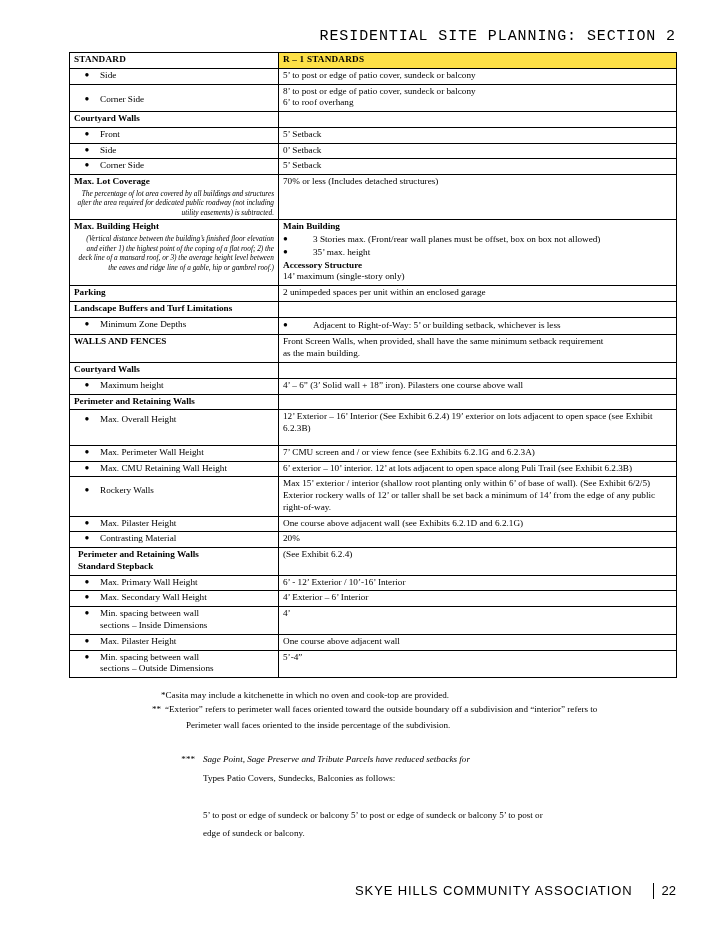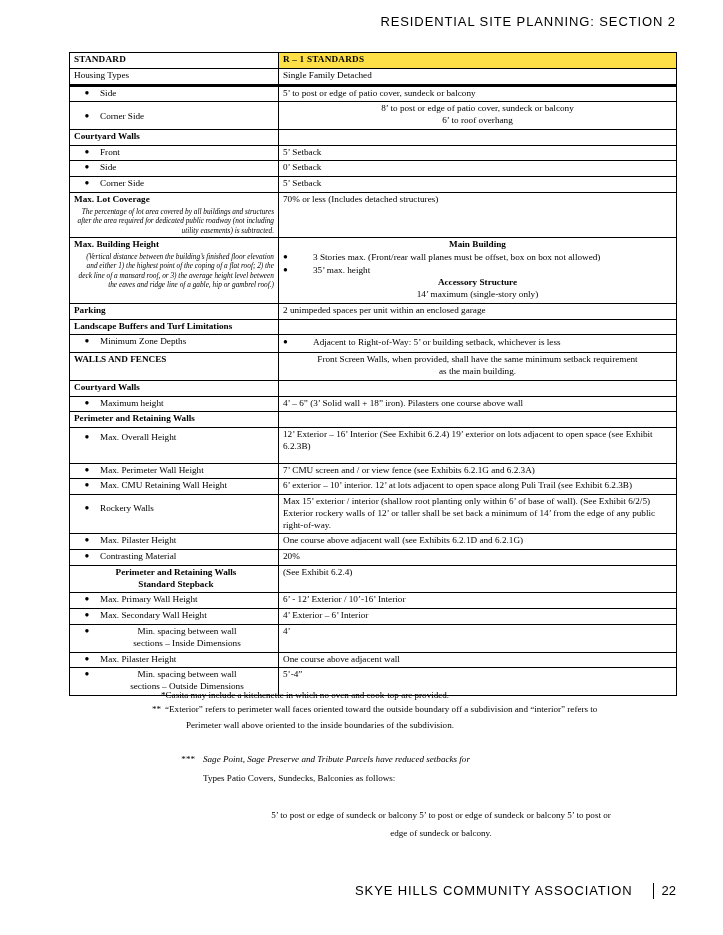--- a/index.html
+++ b/index.html
@@ -12,24 +12,24 @@
     height: 935px;
     position: relative;
     font-family: "Liberation Serif", serif;
     color: #000000;
     overflow: hidden;
   }
 
   
   .page-header {
     position: absolute;
-    top: 14px;
+    top: 28px;
     right: 47px;
-    font-family: Liberation Sans, sans-serif;
-    font-size: 13px;
+    font-family: Liberation Mono, monospace;
+    font-size: 15px;
     letter-spacing: 0.9px;
     color: #000;
     white-space: nowrap;
   }
 
   
   .std-table {
     position: absolute;
     left: 69px;
     top: 52px;
@@ -92,21 +92,21 @@
   }
   .bul .txt { flex: 1 1 auto; }
 
   
   .rbul { display: flex; align-items: flex-start; margin: 1px 0; }
   .rbul .dot { flex: 0 0 auto; width: 22px; text-align: left; font-size: 8px; line-height: 1.3;}
   .rbul .txt { flex: 1 1 auto; }
 
   .rbul-wide .dot { width: 30px; }
 
-  .line { display: block; text-align: center; }
+  .line { display: block; }
 
   
   .footnotes {
     position: absolute;
     left: 69px;
     top: 688px;
     width: 610px;
     font-size: 9.1px;
     line-height: 1.55;
   }
@@ -158,24 +158,20 @@
       <col class="c1">
       <col class="c2">
     </colgroup>
   <tbody>
 
     <tr>
       <td class="hdr-left">STANDARD</td>
       <td class="hdr-right">R – 1  STANDARDS</td>
     </tr>
 
-    <tr class="thick-under">
-      <td>Housing Types</td>
-      <td>Single Family Detached</td>
-    </tr>
 
     <tr>
       <td class="bul">
         <span class="bullet-row">
           <span class="dot">●</span>
           <span class="txt">Side</span>
         </span>
       </td>
       <td style="padding-bottom:0;">5’ to post or edge of patio cover, sundeck or balcony</td>
     </tr>
@@ -440,21 +436,21 @@
 
   <div class="fn-row fn1">
     <span class="fn-mark">*</span>
     <span class="fn-text">Casita may include a kitchenette in which no oven and cook-top are provided.</span>
   </div>
 
   <div class="fn-row fn2">
     <span class="fn-mark">**</span>
     <span class="fn-text">“Exterior” refers to perimeter wall faces oriented toward the outside boundary off a subdivision and “interior” refers to</span>
   </div>
-  <div class="fn2-cont">Perimeter wall above oriented to the inside boundaries of the subdivision.</div>
+  <div class="fn2-cont">Perimeter wall faces oriented to the inside percentage of the subdivision.</div>
 
   <div class="fn-row fn3">
     <span class="fn-mark">***</span>
     <span class="fn-text">Sage Point, Sage Preserve and Tribute Parcels have reduced setbacks for</span>
   </div>
   <div class="fn3-cont">Types Patio Covers, Sundecks, Balconies as follows:</div>
 
   <div class="fn3-blk">
     <span class="line">5’ to post or edge of sundeck or balcony 5’ to post or edge of sundeck or balcony 5’ to post or</span>
     <span class="line">edge of sundeck or balcony.</span>

